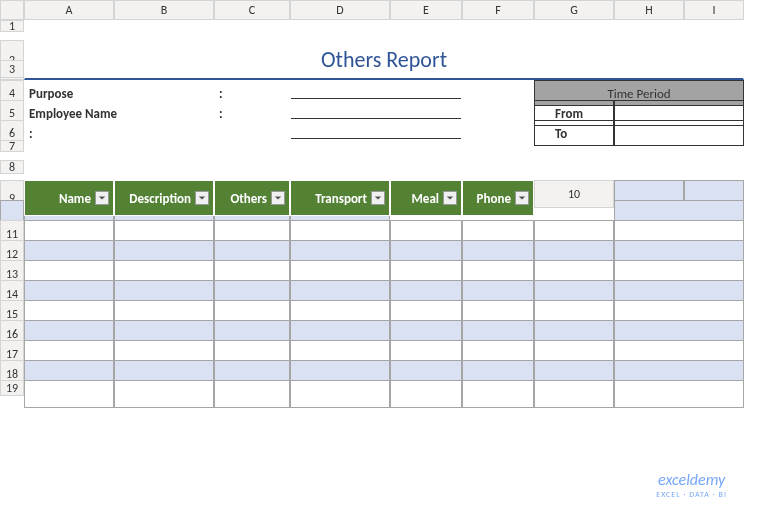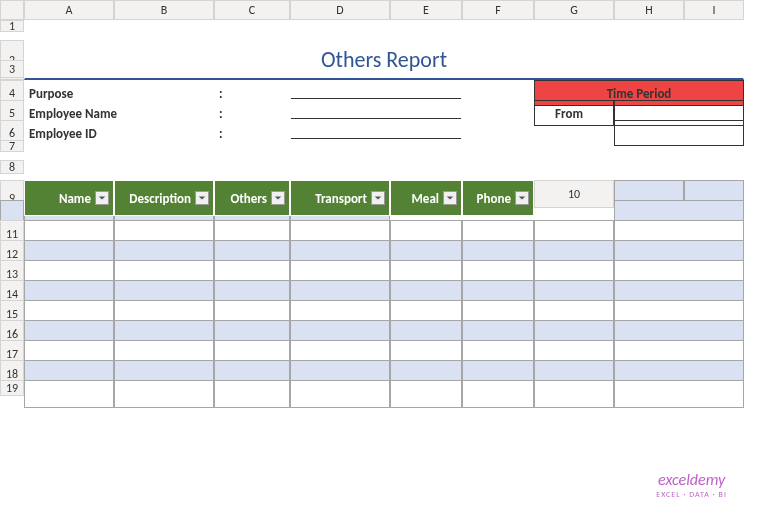--- a/index.html
+++ b/index.html
@@ -45,22 +45,22 @@
   border-bottom: 2px solid #2f5597;
   display: flex;
   align-items: center;
   justify-content: center;
 }
 .form-label { font-weight: bold; color: #333; }
 .form-colon { font-weight: bold; color: #333; }
 .form-underline { border-bottom: 1.5px solid #333; margin-top: 10px; }
 .time-period-box {
   border: 1px solid #333;
-  background: #ef4444;
-  font-weight: bold;
+  background: #a3a3a3;
+  font-weight: normal;
   text-align: center;
   display: flex;
   align-items: center;
   justify-content: center;
 }
 .tp-cell {
   border: 1px solid #333;
   display: flex;
   align-items: center;
   padding: 0 20px;
@@ -87,21 +87,21 @@
   display: flex;
   align-items: center;
   justify-content: center;
 }
 .filter-btn svg { width: 8px; height: 8px; }
 .data-cell { border: 1px solid #a6a6a6; height: 100%; }
 .watermark {
   position: absolute;
   right: 40px;
   bottom: 28px;
-  color: #a21caf;
+  color: #3b82f6;
   font-size: 16px;
   font-style: italic;
   text-align: center;
   opacity: 0.7;
   pointer-events: none;
 }
 .watermark .sub {
   font-size: 8px;
   letter-spacing: 1px;
   font-style: normal;
@@ -145,26 +145,26 @@
   <div class="cell form-label" style="grid-column:2/4;height:26px">Employee Name</div>
   <div class="cell form-colon" style="height:26px">:</div>
   <div class="cell" style="grid-column:5/7;height:26px;padding:0">
       <div class="form-underline" style="width:100%"></div>
     </div>
   <div class="cell" style="height:26px"></div>
   <div class="tp-cell" style="height:26px">From</div>
   <div class="tp-empty" style="grid-column:9/11;height:26px"></div>
 
   <div class="row-header" style="height:26px">6</div>
-  <div class="cell form-label" style="grid-column:2/4;height:26px">Employee ID</div>
   <div class="cell form-colon" style="height:26px">:</div>
   <div class="cell" style="grid-column:5/7;height:26px;padding:0">
       <div class="form-underline" style="width:100%"></div>
     </div>
   <div class="cell" style="height:26px"></div>
+  <div class="tp-cell" style="height:26px">To</div>
   <div class="tp-empty" style="grid-column:9/11;height:26px"></div>
 
   <div class="row-header" style="height:12px">7</div>
   <div class="cell" style="grid-column:2/11;height:12px"></div>
 
   <div class="row-header" style="height:14px">8</div>
   <div class="cell" style="grid-column:2/11;height:14px"></div>
 
   <div class="row-header" style="height:36px">9</div>
   <div class="table-header" style="height:36px">

